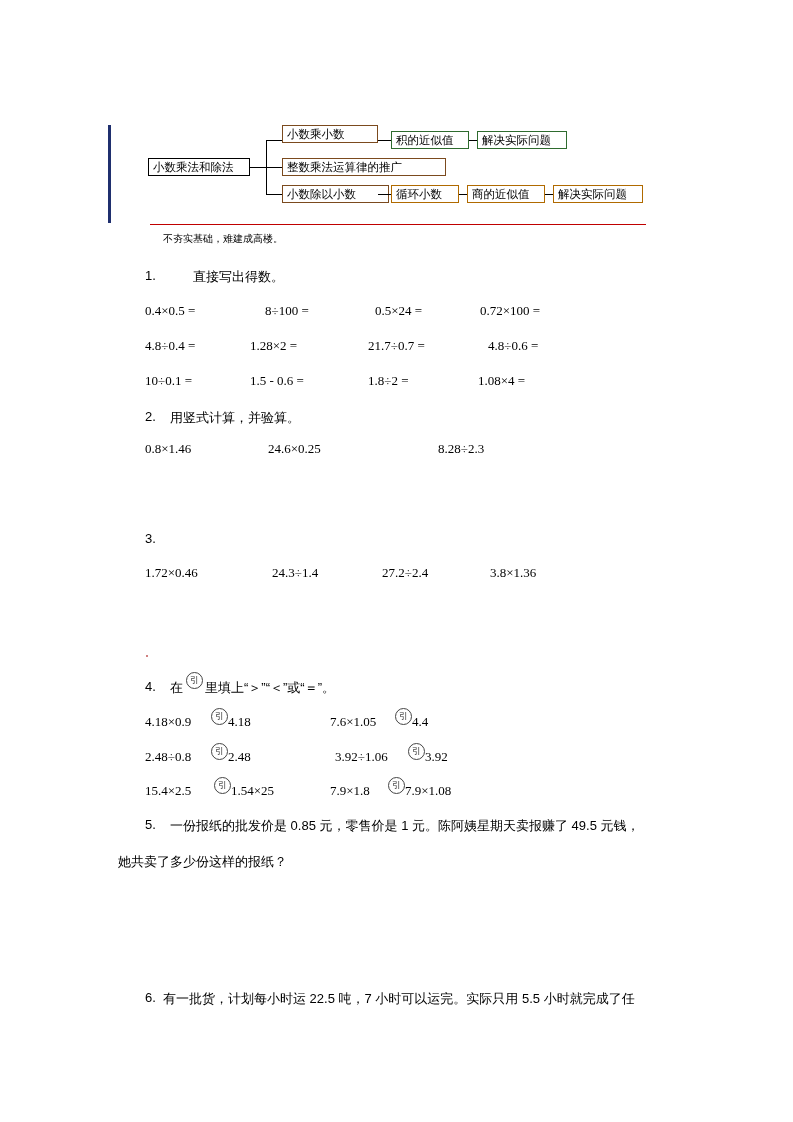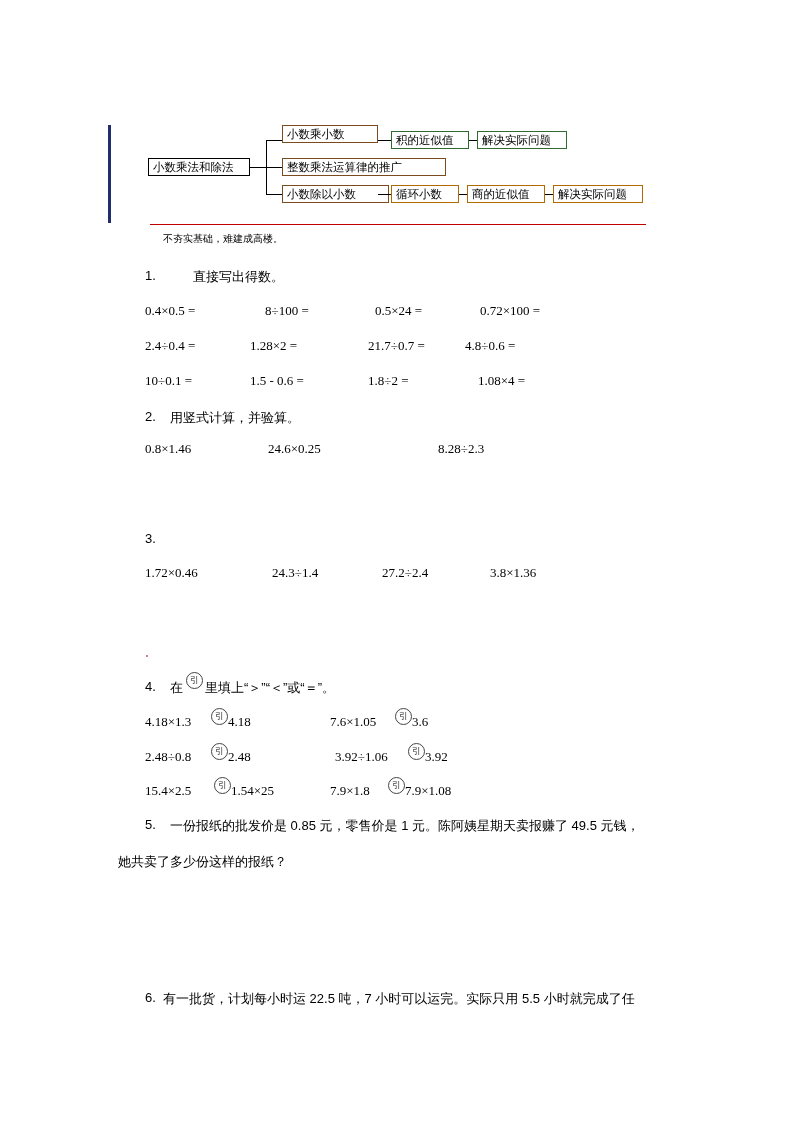--- a/index.html
+++ b/index.html
@@ -153,24 +153,24 @@
   <div class="txt sans" style="left:163px; top:232px; font-size:10px;">不夯实基础，难建成高楼。</div>
 
   <div class="txt sans" style="left:145px; top:268px;">1.</div>
   <div class="txt sans" style="left:170px; top:268px;margin-left:23px;">直接写出得数。</div>
 
   <div class="txt" style="left:145px; top:303px;">0.4×0.5 =</div>
   <div class="txt" style="left:265px; top:303px;">8÷100 =</div>
   <div class="txt" style="left:375px; top:303px;">0.5×24 =</div>
   <div class="txt" style="left:480px; top:303px;">0.72×100 =</div>
 
-  <div class="txt" style="left:145px; top:338px;">2.4÷0.4 =</div>
+  <div class="txt" style="left:145px; top:338px;">4.8÷0.4 =</div>
   <div class="txt" style="left:250px; top:338px;">1.28×2 =</div>
   <div class="txt" style="left:368px; top:338px;text-align:center;">21.7÷0.7 =</div>
-  <div class="txt" style="left:465px; top:338px;">4.8÷0.6 =</div>
+  <div class="txt" style="left:488px; top:338px;">4.8÷0.6 =</div>
 
   <div class="txt" style="left:145px; top:373px;">10÷0.1 =</div>
   <div class="txt" style="left:250px; top:373px;">1.5 - 0.6 =</div>
   <div class="txt" style="left:368px; top:373px;">1.8÷2 =</div>
   <div class="txt" style="left:478px; top:373px;">1.08×4 =</div>
 
   <div class="txt sans" style="left:145px; top:409px;">2.</div>
   <div class="txt sans" style="left:170px; top:409px;">用竖式计算，并验算。</div>
 
   <div class="txt" style="left:145px; top:441px;">0.8×1.46</div>
@@ -184,26 +184,26 @@
   <div class="txt" style="left:382px; top:565px;">27.2÷2.4</div>
   <div class="txt" style="left:490px; top:565px;">3.8×1.36</div>
 
   <div class="dot"></div>
 
   <div class="txt sans" style="left:145px; top:679px;">4.</div>
   <div class="txt sans" style="left:170px; top:679px;">在</div>
   <div class="circ" style="left:186px; top:672px;">引</div>
   <div class="txt sans" style="left:205px; top:679px;">里填上“＞”“＜”或“＝”。</div>
 
-  <div class="txt" style="left:145px; top:714px;">4.18×1.3</div>
+  <div class="txt" style="left:145px; top:714px;">4.18×0.9</div>
   <div class="circ" style="left:211px; top:708px;">引</div>
   <div class="txt" style="left:228px; top:714px;">4.18</div>
   <div class="txt" style="left:330px; top:714px;">7.6×1.05</div>
   <div class="circ" style="left:395px; top:708px;">引</div>
-  <div class="txt" style="left:412px; top:714px;">3.6</div>
+  <div class="txt" style="left:412px; top:714px;">4.4</div>
 
   <div class="txt" style="left:145px; top:749px;">2.48÷0.8</div>
   <div class="circ" style="left:211px; top:743px;">引</div>
   <div class="txt" style="left:228px; top:749px;">2.48</div>
   <div class="txt" style="left:335px; top:749px;">3.92÷1.06</div>
   <div class="circ" style="left:408px; top:743px;">引</div>
   <div class="txt" style="left:425px; top:749px;">3.92</div>
 
   <div class="txt" style="left:145px; top:783px;">15.4×2.5</div>
   <div class="circ" style="left:214px; top:777px;">引</div>

